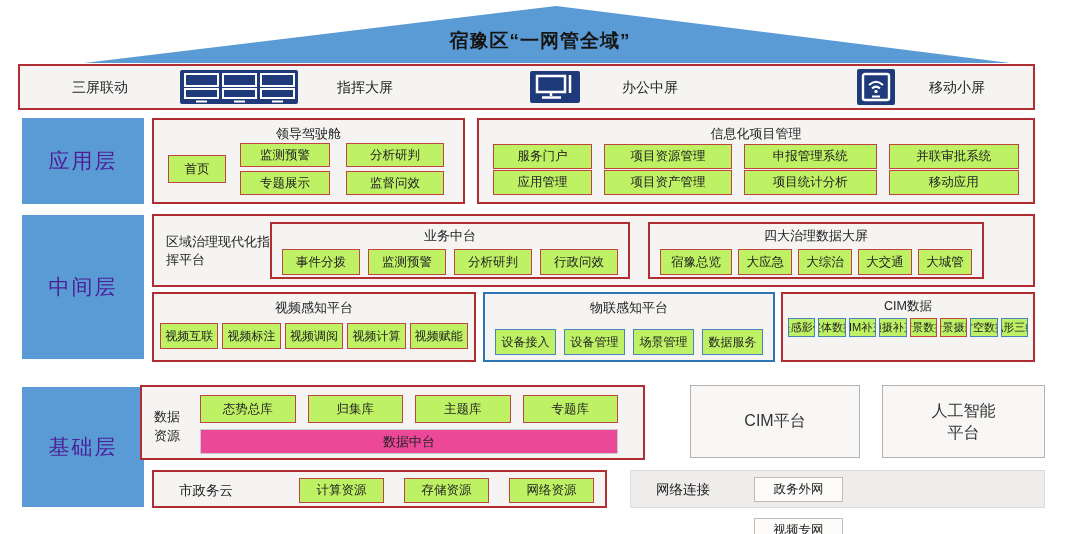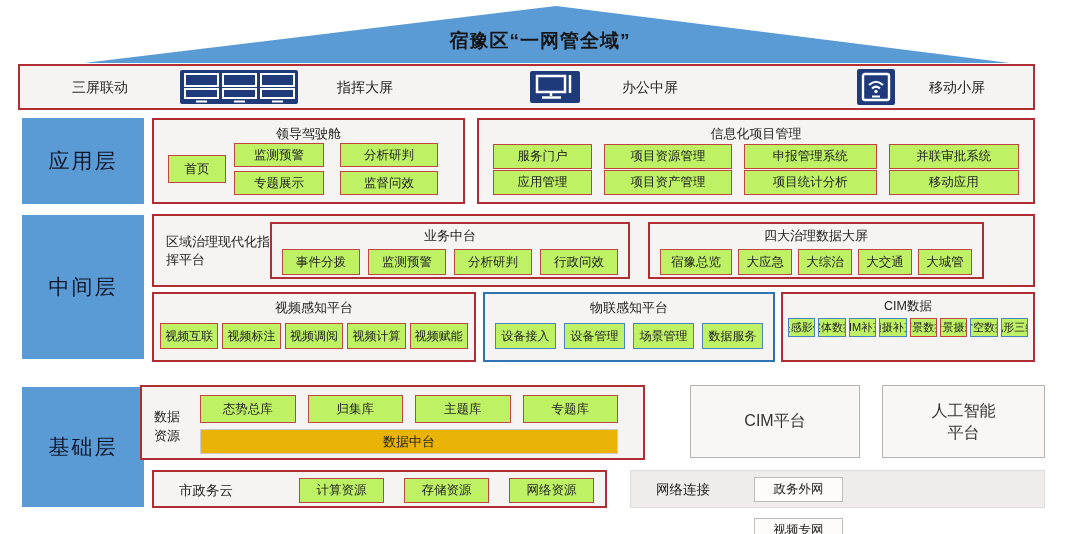--- a/index.html
+++ b/index.html
@@ -12,42 +12,42 @@
   .roof-title{position:absolute;left:0;top:28px;width:1080px;text-align:center;
               font-size:19px;font-weight:bold;color:#151515;letter-spacing:1px;z-index:2;}
 
   
   .screenbar{position:absolute;left:18px;top:64px;width:1013px;height:42px;
              background:#f5f4f2;border:2px solid #b02e31;}
   .sb-label{position:absolute;top:0;height:42px;line-height:42px;font-size:14px;color:#222;}
   .sb-icon{position:absolute;}
 
   
-  .layer{position:absolute;left:22px;width:122px;background:#5b9bd5;color:#0f172a;
+  .layer{position:absolute;left:22px;width:122px;background:#5b9bd5;color:#4c1d95;
          display:flex;align-items:center;justify-content:center;font-size:21px;letter-spacing:2px;}
 
   
   .panel{position:absolute;background:#f5f4f2;box-sizing:border-box;}
   .p-red{border:2px solid #b02e31;}
   .p-blue{border:2px solid #2e74b5;}
   .p-gray{border:1px solid #b5b3b1;background:#f8f7f6;}
   .p-flat{background:#eeedeb;border:1px solid #dddcda;}
   .ptitle{text-align:center;font-size:13px;color:#222;padding-top:5px;}
 
   .chip{display:flex;align-items:center;justify-content:center;box-sizing:border-box;
         background:#bef264;border:1.4px solid #c0443f;font-size:12.5px;color:#222;
         white-space:nowrap;overflow:hidden;}
   .b-blue{border-color:#4a82c0;}
   .b-red{border-color:#c0443f;}
-  .blue-chips .chip{border-color:#4a82c0;}
+  .blue-chips .chip{border-color:#4a82c0;margin-top:6px;}
   .gray-chips .chip{border:1px solid #bdbcba;background:#fdfcfb;}
 
   
   .cockpit-body{position:absolute;left:14px;top:24px;right:10px;bottom:8px;display:flex;align-items:center;}
-  .chip-home{width:58px;height:28px;margin-right:8px;}
+  .chip-home{width:58px;height:28px;margin-right:14px;}
   .grid2x2{display:grid;grid-template-columns:90px 98px;gap:4px 16px;}
   .grid2x2 .chip{height:24px;}
 
   
   .proj-rows{position:absolute;left:14px;right:14px;top:24px;bottom:7px;
              display:flex;flex-direction:column;justify-content:space-between;}
   .proj-row{display:grid;grid-template-columns:0.82fr 1.06fr 1.1fr 1.08fr;gap:12px;height:25px;}
 
   
   .cmd-label{position:absolute;left:12px;top:17px;width:110px;font-size:13px;line-height:1.4;color:#222;}
@@ -60,21 +60,21 @@
   .chip-row-sm .chip{flex:1;height:26px;font-size:12px;}
   .cim-rows{position:absolute;left:5px;right:5px;top:24px;display:flex;flex-direction:column;gap:3px;}
   .cim-row{display:flex;gap:3px;}
   .cim-row .chip{flex:1;height:19px;font-size:11px;}
 
   
   .side-label{position:absolute;left:12px;font-size:13px;line-height:1.45;color:#222;}
   .db-row{position:absolute;left:58px;top:8px;width:418px;display:flex;gap:12px;}
   .db-row .chip{flex:1;height:28px;}
   .mid-bar{position:absolute;left:58px;top:42px;width:418px;height:25px;box-sizing:border-box;
-           border:1px solid #cccbc9;background:#eab308;display:flex;align-items:center;
+           border:1px solid #cccbc9;background:#ec4899;display:flex;align-items:center;
            justify-content:center;font-size:13px;color:#222;}
   .bigbox{display:flex;align-items:center;justify-content:center;text-align:center;
           font-size:16px;color:#333;}
   .cloud-chips{position:absolute;left:145px;top:6px;display:flex;gap:20px;}
   .cloud-chips .chip{width:85px;height:25px;}
   .net-chips{position:absolute;left:123px;top:6px;display:flex;gap:16px;flex-direction:column;}
   .net-chips .chip{width:89px;height:25px;}
   .bar-label{position:absolute;left:25px;top:0;height:38px;line-height:38px;font-size:13.5px;color:#222;}
   .ai-wrap{width:76px;line-height:1.35;}
 </style>

